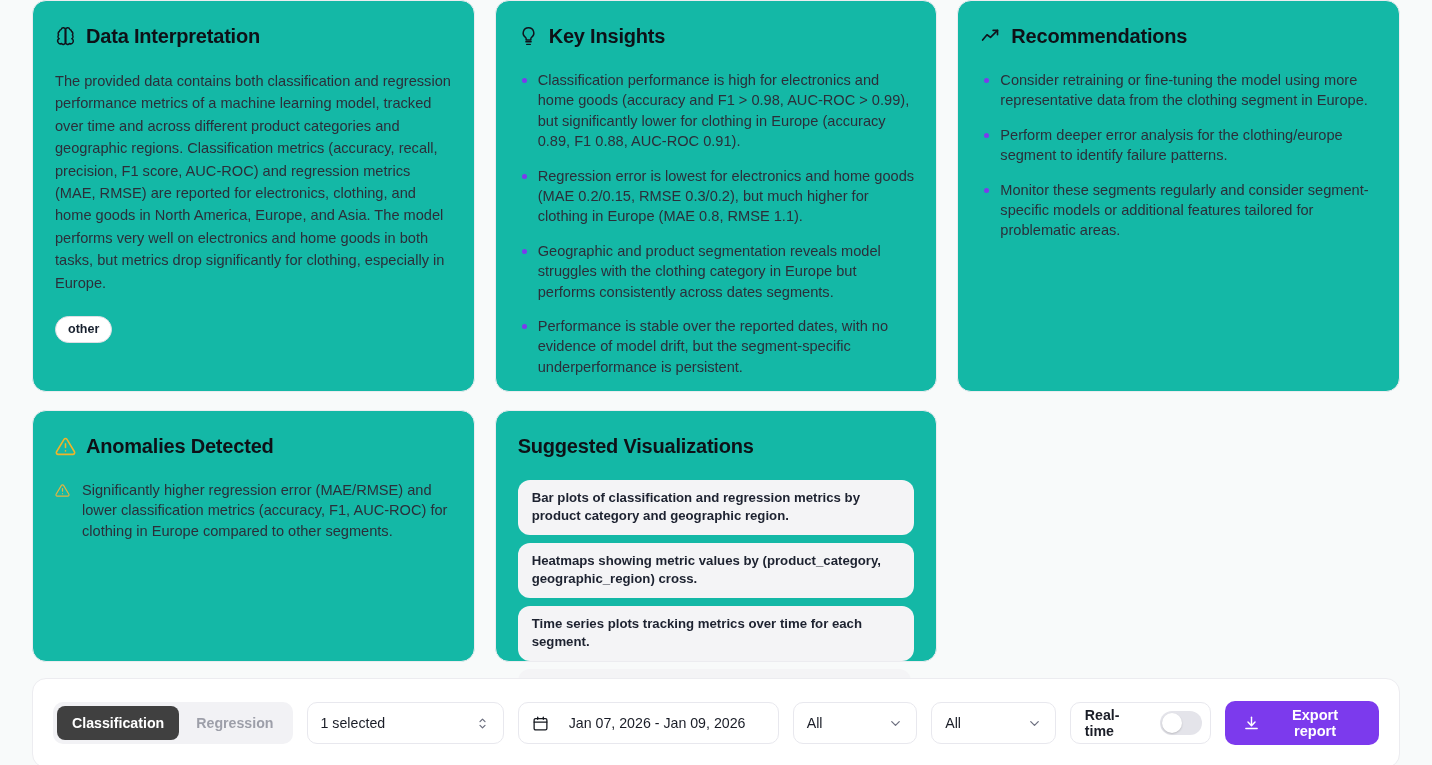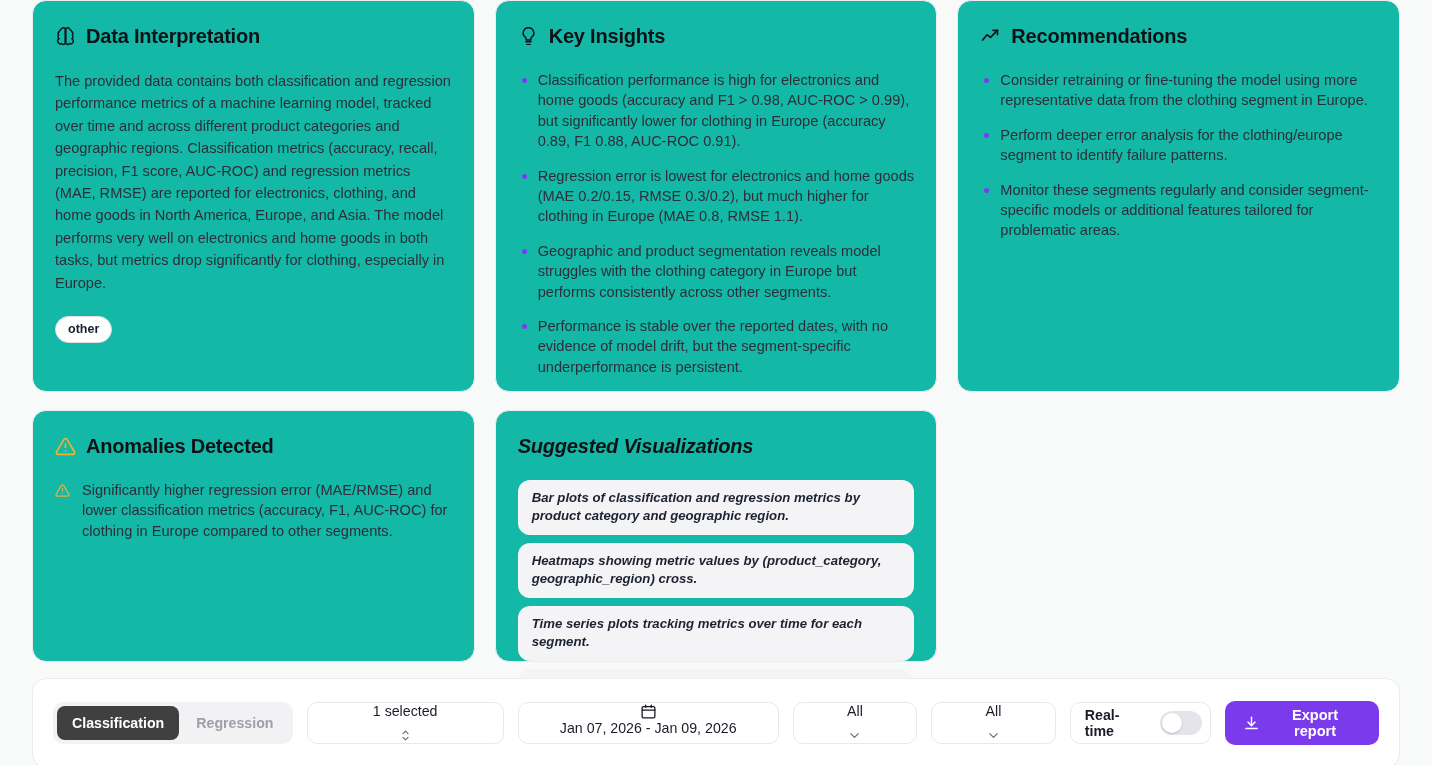--- a/index.html
+++ b/index.html
@@ -24,21 +24,21 @@
     background: #14b8a6;
     border: 1px solid #ececf0;
     border-radius: 14px;
     padding: 24px 22px 22px 22px;
     position: relative;
   }
   .card.c1 { width: 444px; height: 392px; margin-top: 0px; }
   .card.c2 { width: 444px; height: 392px; }
   .card.c3 { width: 444px; height: 392px; }
   .card.c4 { width: 444px; height: 252px; }
-  .card.c5 { width: 444px; height: 252px; font-style: italic; }
+  .card.c5 { width: 444px; height: 252px; }
   .card.spacer { width: 444px; border: none; background: transparent; }
 
   .card-head {
     display: flex;
     align-items: center;
     gap: 10px;
     margin-bottom: 22px;
   }
   .card-title {
     font-size: 20px;
@@ -145,26 +145,25 @@
   }
   .seg-btn.active { background: #404040; color: #ffffff; }
 
   .field {
     height: 42px;
     background: #ffffff;
     border: 1px solid #e8e8ee;
     border-radius: 10px;
     display: flex;
     align-items: center;
-    gap: 0;
+    gap: 20px;
     padding: 0 13px;
     font-size: 14.2px;
     color: #1a1d27;
     cursor: pointer;
-    flex-direction: column;
   }
   .field.multiselect { width: 198px; justify-content: space-between; }
   .field.daterange { width: 262px; }
   .field.select-all { width: 125px; justify-content: space-between; }
   .field .val { white-space: nowrap; }
 
   .toggle-wrap {
     height: 42px;
     background: #ffffff;
     border: 1px solid #e8e8ee;
@@ -244,21 +243,21 @@
               <path d="M9 18h6"></path>
               <path d="M10 21h4"></path>
               <path d="M12 2a6 6 0 0 0-3.5 10.9c.5.4.8 1 .8 1.6V16h5.4v-1.5c0-.6.3-1.2.8-1.6A6 6 0 0 0 12 2z"></path>
             </svg>
           </span>
           <span class="card-title">Key Insights</span>
         </div>
         <ul class="bullets">
           <li>Classification performance is high for electronics and home goods (accuracy and F1 &gt; 0.98, AUC-ROC &gt; 0.99), but significantly lower for clothing in Europe (accuracy 0.89, F1 0.88, AUC-ROC 0.91).</li>
           <li>Regression error is lowest for electronics and home goods (MAE 0.2/0.15, RMSE 0.3/0.2), but much higher for clothing in Europe (MAE 0.8, RMSE 1.1).</li>
-          <li>Geographic and product segmentation reveals model struggles with the clothing category in Europe but performs consistently across other segments.</li>
+          <li>Geographic and product segmentation reveals model struggles with the clothing category in Europe but performs consistently across dates segments.</li>
           <li>Performance is stable over the reported dates, with no evidence of model drift, but the segment-specific underperformance is persistent.</li>
         </ul>
       </div>
 
       <div class="card c3">
         <div class="card-head">
           <span class="head-icon">
             <svg class="ico" viewBox="0 0 24 24" width="21" height="21" fill="none" stroke="#10131c" stroke-width="1.9" stroke-linecap="round" stroke-linejoin="round">
               <polyline points="3,16 8,10 12,13 20,5"></polyline>
               <polyline points="15,5 20,5 20,10"></polyline>

